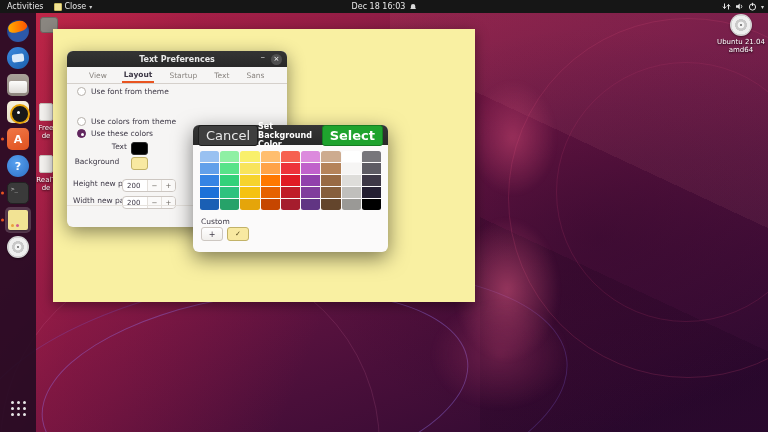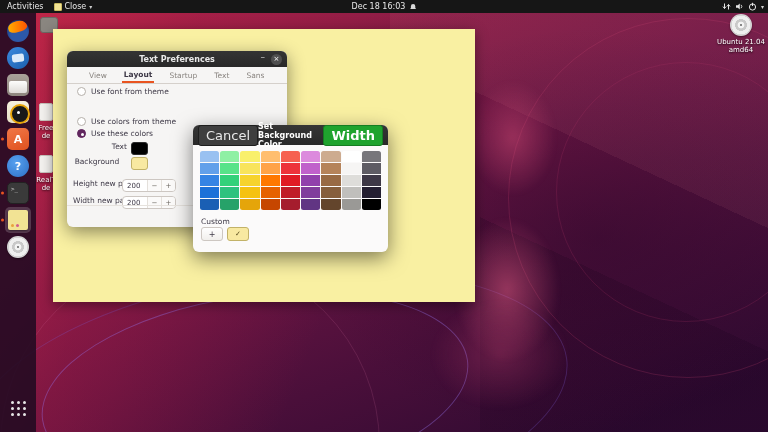--- a/index.html
+++ b/index.html
@@ -324,21 +324,21 @@
   </div>
 
   <div class="footer-line"></div>
   <span class="close-btn">Close</span>
 </div>
 
 <div class="cdlg">
   <div class="cdlg-header">
     <span class="hdr-btn cancel">Cancel</span>
     <span class="cdlg-title">Set Background Color</span>
-    <span class="hdr-btn select">Width</span>
+    <span class="hdr-btn select">Select</span>
   </div>
   <div class="palette">
       <div class="swatch top" style="background: rgb(153, 193, 241);"></div>
       <div class="swatch top" style="background: rgb(143, 240, 164);"></div>
       <div class="swatch top" style="background: rgb(249, 240, 107);"></div>
       <div class="swatch top" style="background: rgb(255, 190, 111);"></div>
       <div class="swatch top" style="background: rgb(246, 97, 81);"></div>
       <div class="swatch top" style="background: rgb(220, 138, 221);"></div>
       <div class="swatch top" style="background: rgb(205, 171, 143);"></div>
       <div class="swatch top" style="background: rgb(255, 255, 255);"></div>

